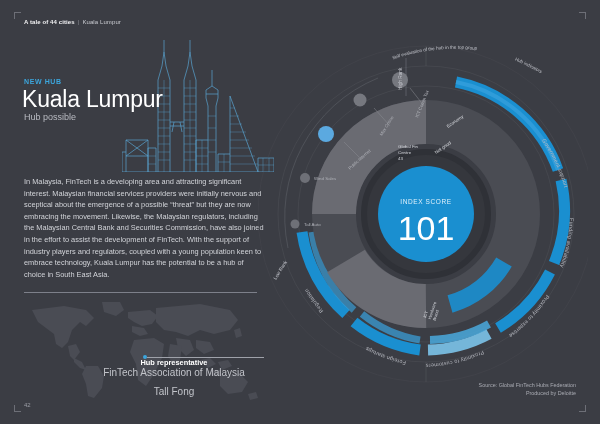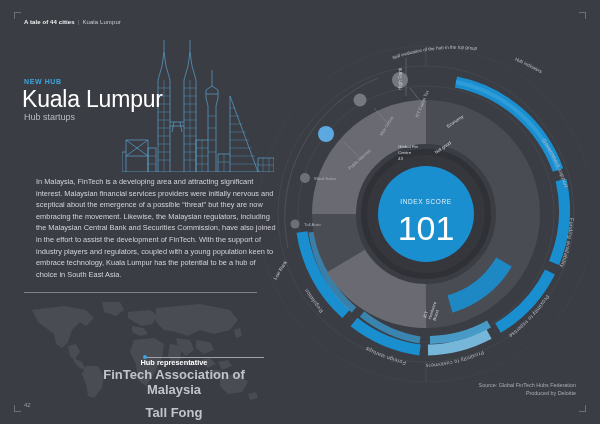--- a/index.html
+++ b/index.html
@@ -42,21 +42,21 @@
     color:#ffffff; font-size:23px; font-weight:normal; letter-spacing:-.2px;
   }
   #hub-sub {
     position:absolute; left:0; top:112px;
     color:#b9bbc2; font-size:9px;
   }
 
   #skyline { position:absolute; left:98px; top:36px; }
 
   #body-copy {
-    position:absolute; left:12px; top:176px; width:240px;
+    position:absolute; left:0; top:176px; width:240px;
     color:#d2d4d9; font-size:7.4px; line-height:11.6px; text-align:left;
   }
 
   #divider {
     position:absolute; left:0; top:292px; width:233px; height:1px;
     background:#7d808a;
   }
 
   #worldmap { position:absolute; left:0px; top:300px; }
 
@@ -68,21 +68,21 @@
   #kl-leader {
     position:absolute; left:123px; top:356.5px; width:117px; height:1px;
     background:#9fa2aa;
   }
 
   #credits {
     position:absolute; left:60px; top:358px; width:180px;
     text-align:center; color:#e3e4e8;
   }
   #credits .cr-strong { font-size:7.4px; font-weight:bold; color:#ffffff; display:block; }
-  #credits .cr-light  { font-size:13px; color:#c2c4ca; display:block; margin-bottom:8px;font-weight:bold; }
+  #credits .cr-light  { font-size:10px; color:#c2c4ca; display:block; margin-bottom:8px; }
 
   #pagenum {
     position:absolute; left:24px; top:402px;
     color:#9b9da5; font-size:6px;
   }
 
   
   #chart-wrap { position:absolute; left:258px; top:18px; width:330px; height:370px; }
   #chart-svg { display:block; }
 
@@ -196,21 +196,21 @@
             <line x1="141" y1="122" x2="141" y2="136"></line>
               <line x1="147" y1="122" x2="147" y2="136"></line>
           </g>
           <line x1="0" y1="136" x2="152" y2="136" stroke-width="0.8"></line>
         </g>
       </svg>
     </div>
 
     <div id="newhub">NEW HUB</div>
     <h1 id="hub-title">Kuala Lumpur</h1>
-    <div id="hub-sub">Hub startups</div>
+    <div id="hub-sub">Hub possible</div>
 
     <p id="body-copy">In Malaysia, FinTech is a developing area and attracting significant interest. Malaysian financial services providers were initially nervous and sceptical about the emergence of a possible “threat” but they are now embracing the movement. Likewise, the Malaysian regulators, including the Malaysian Central Bank and Securities Commission, have also joined in the effort to assist the development of FinTech. With the support of industry players and regulators, coupled with a young population keen to embrace technology, Kuala Lumpur has the potential to be a hub of choice in South East Asia.</p>
 
     <div id="divider"></div>
 
     <div id="worldmap">
       <svg width="240" height="100" viewBox="0 0 240 100">
         <g fill="#4a4c54">
 
           <path d="M8 10 L40 6 L62 10 L70 18 L62 26 L56 22 L48 30 L44 42 L38 48 L32 44 L30 34 L22 28 L14 22 Z"></path>

